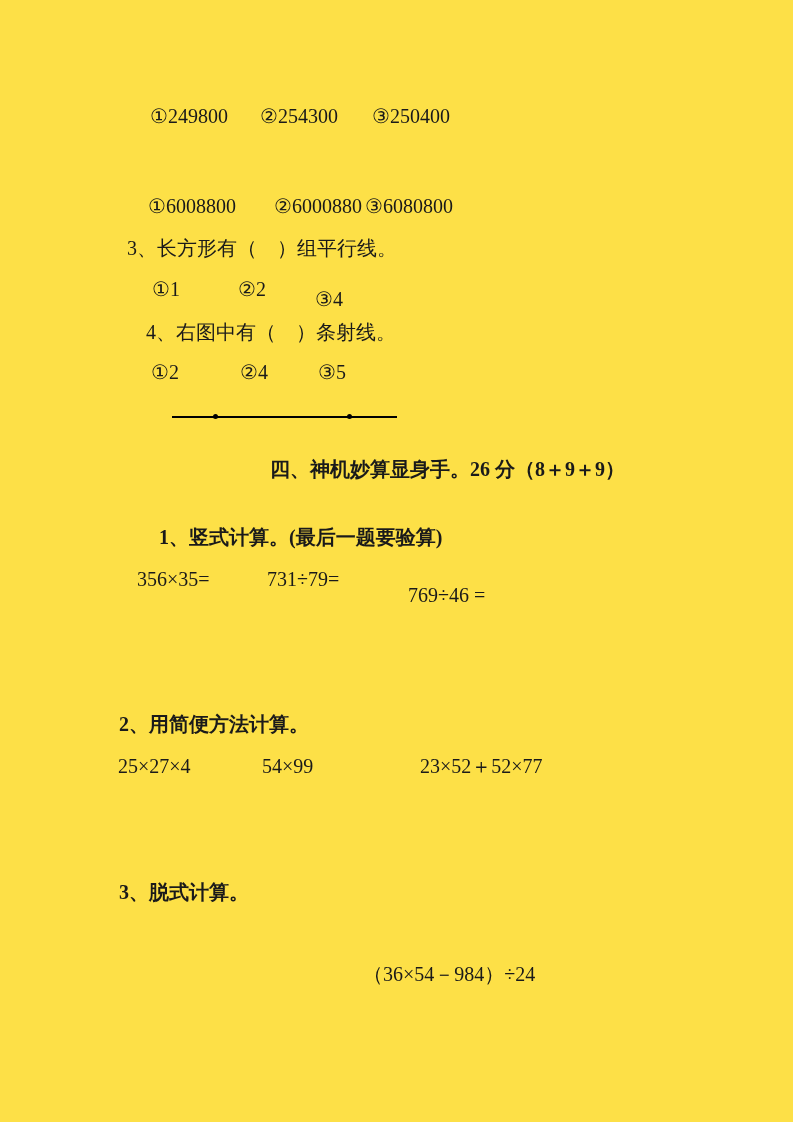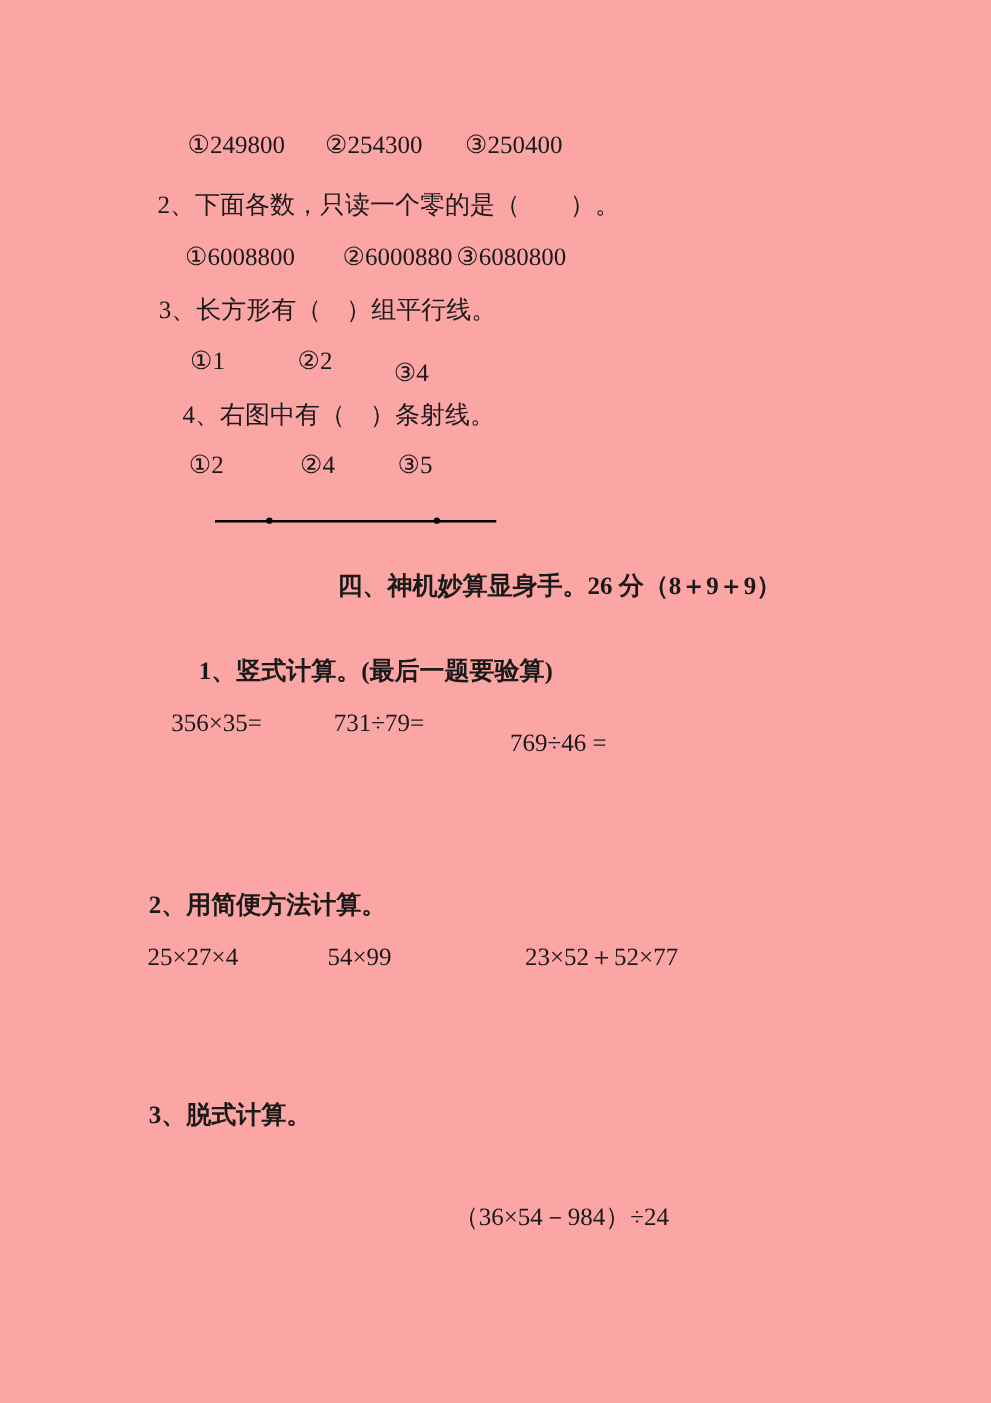--- a/index.html
+++ b/index.html
@@ -1,20 +1,20 @@
 <!DOCTYPE html>
 <html><head>
 <meta charset="utf-8">
 <style>
   html, body { margin: 0; padding: 0; background: #ffffff; }
   .page {
     position: relative;
     width: 793px;
     height: 1122px;
-    background: #fca5a5;
+    background: #fde047;
     overflow: hidden;
     font-family: "Liberation Serif", "DejaVu Serif", serif;
     color: #1a1a1a;
   }
   .t {
     position: absolute;
     white-space: pre;
     font-size: 20px;
     line-height: 1.25;
   }
@@ -34,21 +34,20 @@
 </style>
 </head>
 <body>
 
 <div class="page">
 
   <span class="t" style="left:150px; top:104px;">①249800</span>
   <span class="t" style="left:260px; top:104px;">②254300</span>
   <span class="t" style="left:372px; top:104px;">③250400</span>
 
-  <span class="t" style="left:126px; top:152px;">2、下面各数，只读一个零的是（　　）。</span>
   <span class="t" style="left:148px; top:194px;">①6008800</span>
   <span class="t" style="left:274px; top:194px;">②6000880</span>
   <span class="t" style="left:365px; top:194px;">③6080800</span>
 
   <span class="t" style="left:127px; top:236px;">3、长方形有（　）组平行线。</span>
   <span class="t" style="left:152px; top:277px;">①1</span>
   <span class="t" style="left:238px; top:277px;">②2</span>
   <span class="t" style="left:315px; top:287px;">③4</span>
 
   <span class="t" style="left:146px; top:320px;">4、右图中有（　）条射线。</span>

